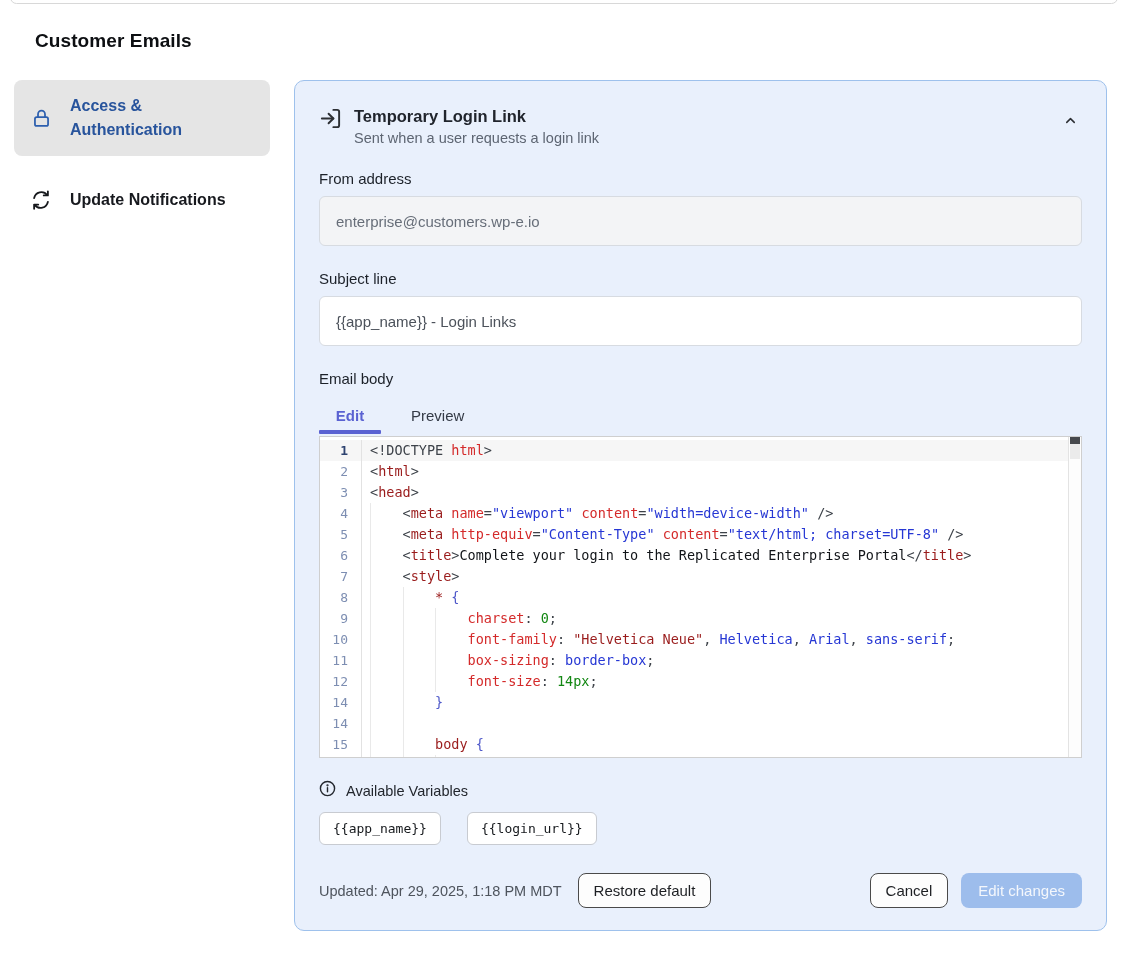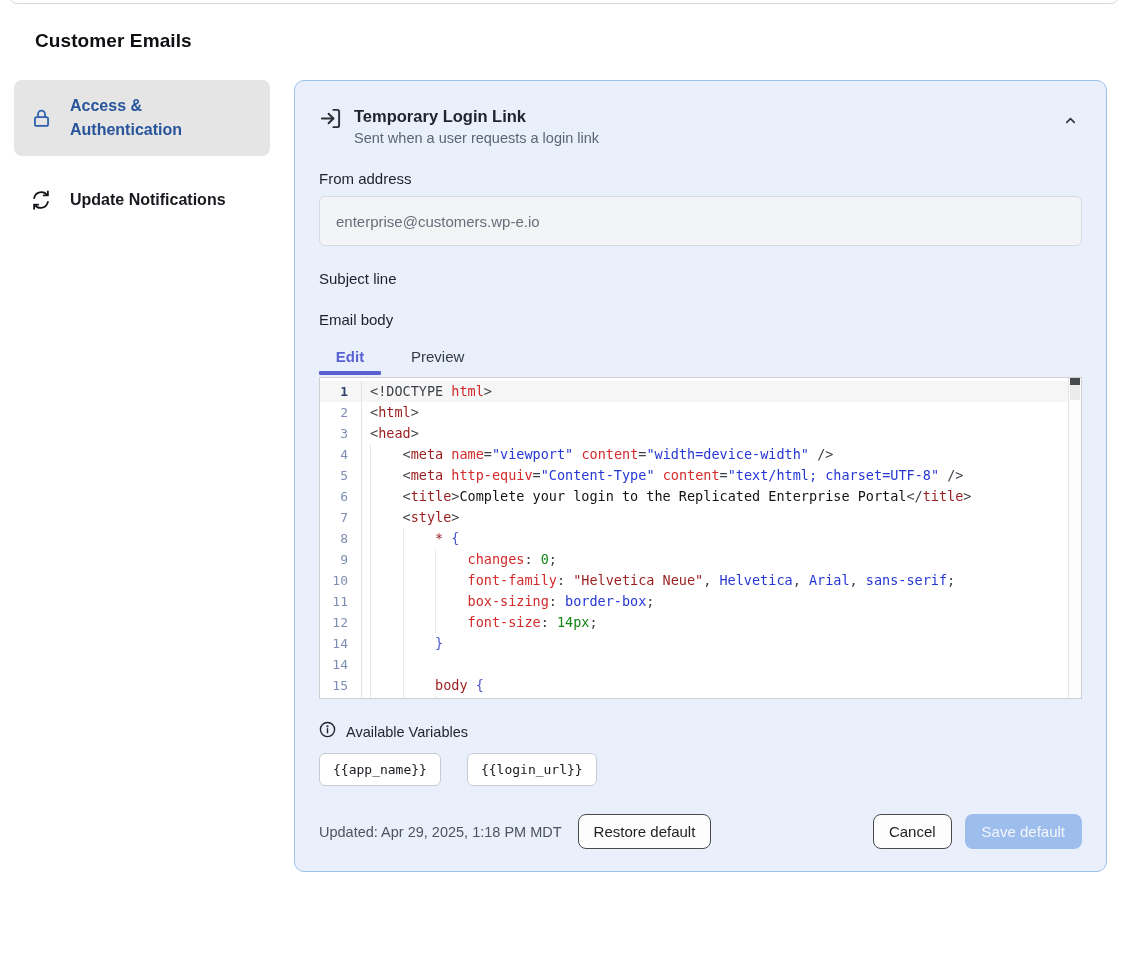--- a/index.html
+++ b/index.html
@@ -141,39 +141,40 @@
             <polyline points="6 15 12 9 18 15"></polyline>
           </svg>
         </span>
       </button>
     </div>
 
     <div class="field-label">From address</div>
     <input class="text-input muted" type="text" value="enterprise@customers.wp-e.io" style="">
 
     <div class="field-label">Subject line</div>
+    <input class="text-input plain" type="text" value="{{app_name}} - Login Links" style="">
 
     <div class="field-label">Email body</div>
 
     <div class="tabs" id="tabs">
         <button class="tab active">Edit<span class="tab-bar"></span></button>
         <button class="tab">Preview</button>
       </div>
 
     <div class="editor">
       <div class="code-scroll" id="code">
           <div class="cl active"><span class="gut">1</span><span class="code"><span class="p">&lt;!DOCTYPE </span><span class="a">html</span><span class="p">&gt;</span></span></div>
           <div class="cl"><span class="gut">2</span><span class="code"><span class="p">&lt;</span><span class="t">html</span><span class="p">&gt;</span></span></div>
           <div class="cl"><span class="gut">3</span><span class="code"><span class="p">&lt;</span><span class="t">head</span><span class="p">&gt;</span></span></div>
           <div class="cl"><span class="gut">4</span><span class="code"><span class="i">    </span><span class="p">&lt;</span><span class="t">meta</span><span class="x"> </span><span class="a">name</span><span class="p">=</span><span class="s">"viewport"</span><span class="x"> </span><span class="a">content</span><span class="p">=</span><span class="s">"width=device-width"</span><span class="x"> </span><span class="p">/&gt;</span></span></div>
           <div class="cl"><span class="gut">5</span><span class="code"><span class="i">    </span><span class="p">&lt;</span><span class="t">meta</span><span class="x"> </span><span class="a">http-equiv</span><span class="p">=</span><span class="s">"Content-Type"</span><span class="x"> </span><span class="a">content</span><span class="p">=</span><span class="s">"text/html; charset=UTF-8"</span><span class="x"> </span><span class="p">/&gt;</span></span></div>
           <div class="cl"><span class="gut">6</span><span class="code"><span class="i">    </span><span class="p">&lt;</span><span class="t">title</span><span class="p">&gt;</span><span class="x">Complete your login to the Replicated Enterprise Portal</span><span class="p">&lt;/</span><span class="t">title</span><span class="p">&gt;</span></span></div>
           <div class="cl"><span class="gut">7</span><span class="code"><span class="i">    </span><span class="p">&lt;</span><span class="t">style</span><span class="p">&gt;</span></span></div>
           <div class="cl"><span class="gut">8</span><span class="code"><span class="i">    </span><span class="i">    </span><span class="t">*</span><span class="x"> </span><span class="b">{</span></span></div>
-          <div class="cl"><span class="gut">9</span><span class="code"><span class="i">    </span><span class="i">    </span><span class="i">    </span><span class="a">changes</span><span class="p">: </span><span class="n">0</span><span class="p">;</span></span></div>
+          <div class="cl"><span class="gut">9</span><span class="code"><span class="i">    </span><span class="i">    </span><span class="i">    </span><span class="a">charset</span><span class="p">: </span><span class="n">0</span><span class="p">;</span></span></div>
           <div class="cl"><span class="gut">10</span><span class="code"><span class="i">    </span><span class="i">    </span><span class="i">    </span><span class="a">font-family</span><span class="p">: </span><span class="s2">"Helvetica Neue"</span><span class="p">, </span><span class="s">Helvetica</span><span class="p">, </span><span class="s">Arial</span><span class="p">, </span><span class="s">sans-serif</span><span class="p">;</span></span></div>
           <div class="cl"><span class="gut">11</span><span class="code"><span class="i">    </span><span class="i">    </span><span class="i">    </span><span class="a">box-sizing</span><span class="p">: </span><span class="s">border-box</span><span class="p">;</span></span></div>
           <div class="cl"><span class="gut">12</span><span class="code"><span class="i">    </span><span class="i">    </span><span class="i">    </span><span class="a">font-size</span><span class="p">: </span><span class="n">14px</span><span class="p">;</span></span></div>
           <div class="cl"><span class="gut">14</span><span class="code"><span class="i">    </span><span class="i">    </span><span class="b">}</span></span></div>
           <div class="cl"><span class="gut">14</span><span class="code"><span class="i">    </span><span class="i">    </span></span></div>
           <div class="cl"><span class="gut">15</span><span class="code"><span class="i">    </span><span class="i">    </span><span class="t">body</span><span class="x"> </span><span class="b">{</span></span></div>
           <div class="cl"><span class="gut">16</span><span class="code"><span class="i">    </span><span class="i">    </span><span class="i">    </span><span class="a">background-color</span><span class="p">: </span><span class="s">#f6f9fc</span><span class="p">;</span></span></div>
         </div>
       <div class="vscroll">
         <div class="vthumb"></div>
@@ -194,17 +195,17 @@
     <div class="chips" id="chips">
         <button class="chip">{{app_name}}</button>
         <button class="chip">{{login_url}}</button>
       </div>
 
     <div class="panel-footer">
       <span class="updated">Updated: Apr 29, 2025, 1:18 PM MDT</span>
       <button class="btn outline restore">Restore default</button>
       <span class="footer-spacer"></span>
       <button class="btn outline">Cancel</button>
-      <button class="btn save">Save default</button>
+      <button class="btn save">Edit changes</button>
     </div>
 
   </div>
 </div>
 
 </body></html>

